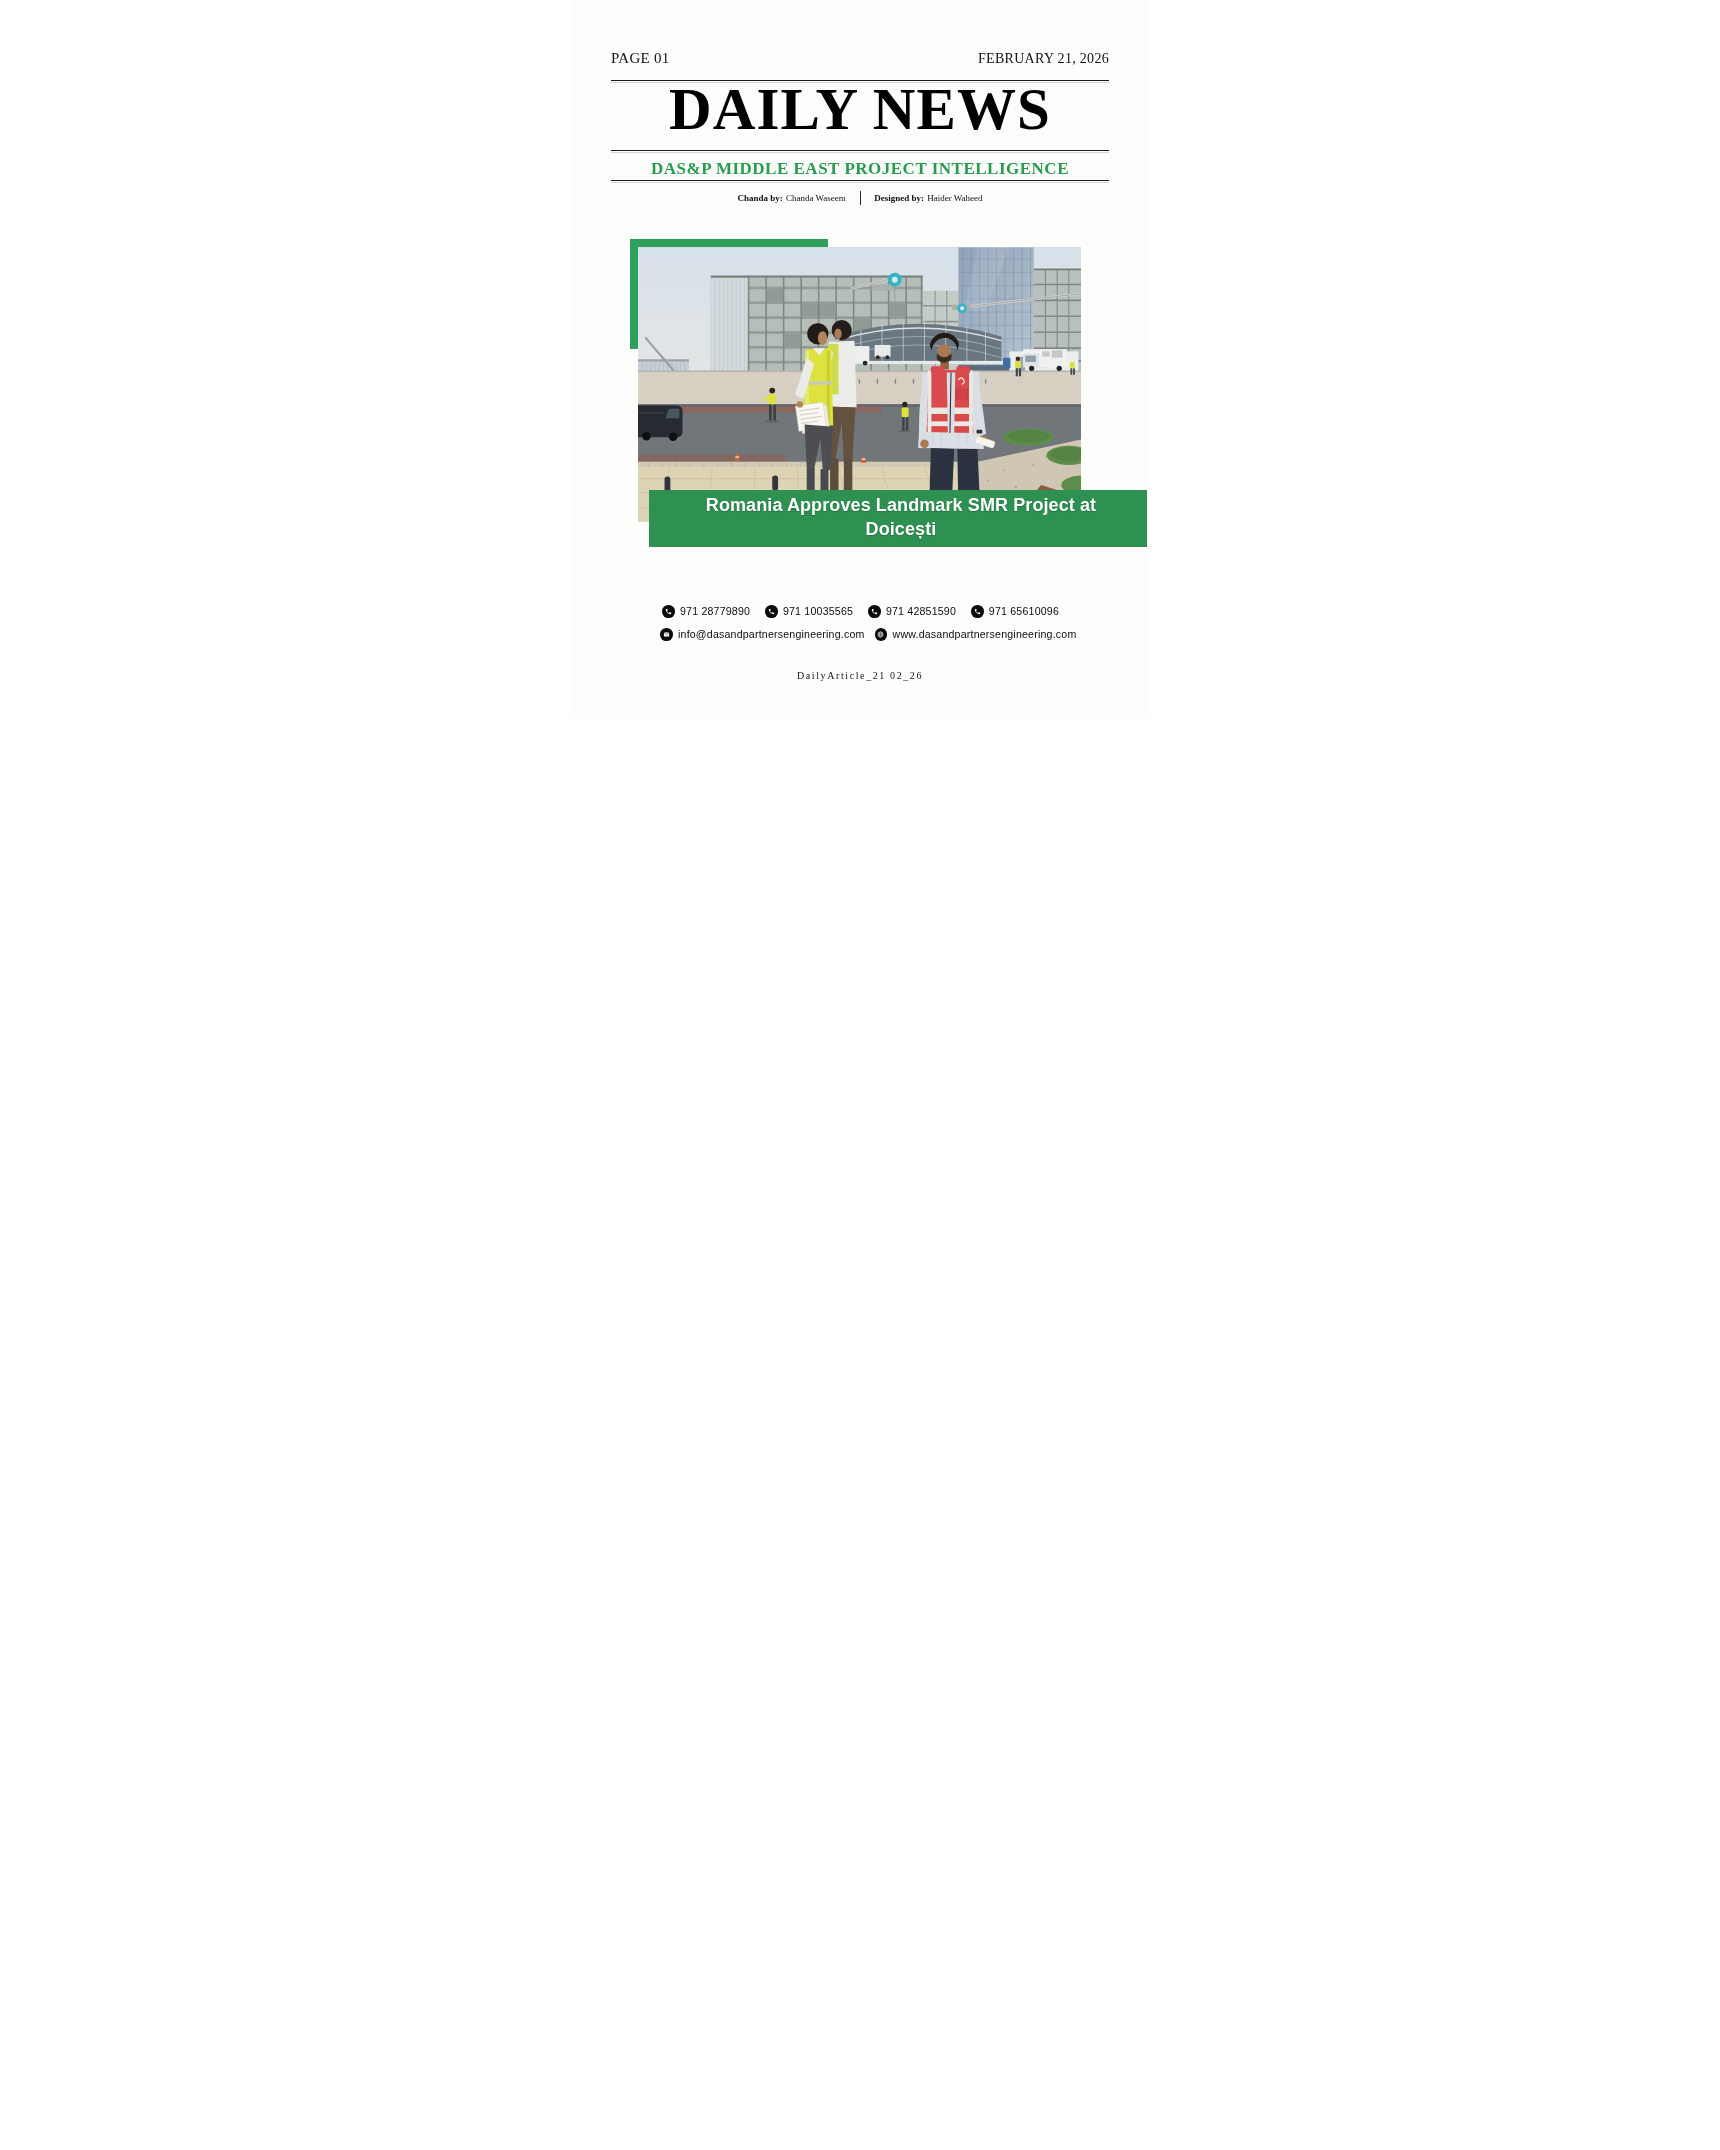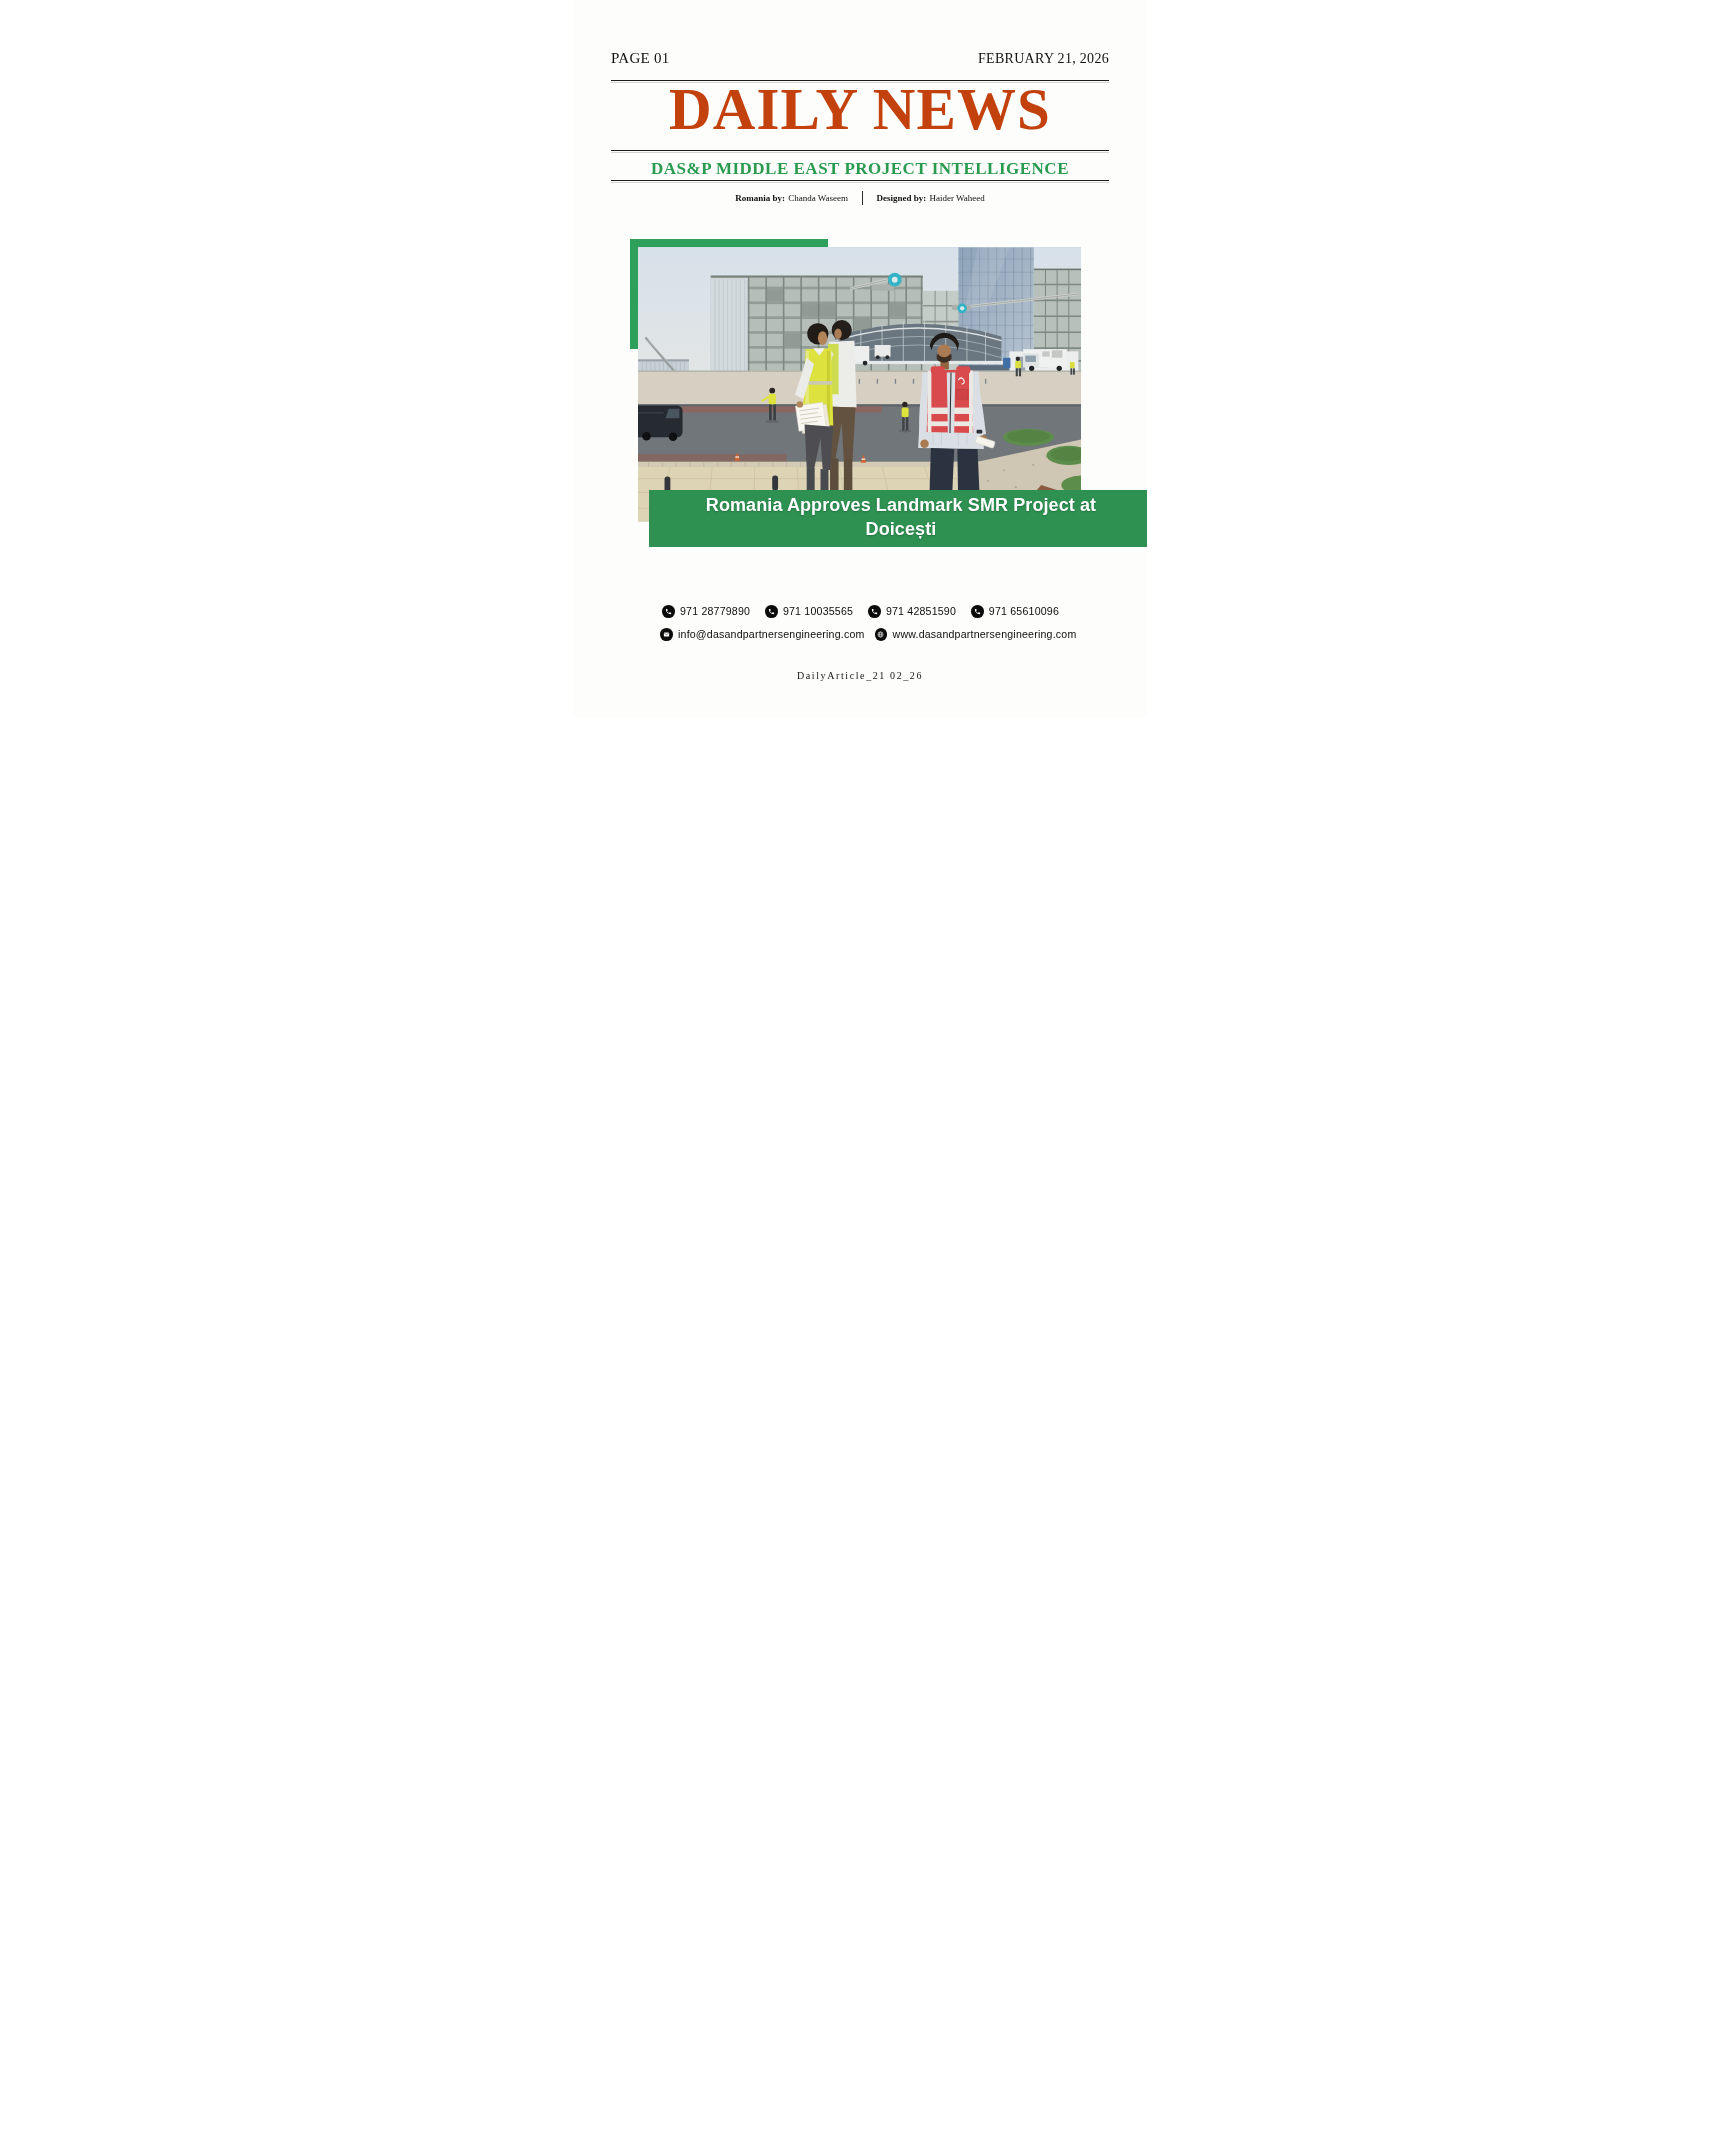--- a/index.html
+++ b/index.html
@@ -4,21 +4,21 @@
 <style>
   html,body{margin:0;padding:0;background:#ffffff;}
   .sheet{position:relative;width:574px;height:717px;margin:0 auto;background:#fdfdfc;overflow:hidden;font-family:"Liberation Sans",sans-serif;}
   
   .topbar{position:absolute;left:38px;right:38px;top:50px;display:flex;justify-content:space-between;align-items:baseline;font-family:"Liberation Serif",serif;color:#121212;}
   .page-label{font-size:15px;letter-spacing:0.3px;}
   .issue-date{font-size:14px;letter-spacing:0.3px;}
   .rule{position:absolute;left:38px;right:38px;height:1.1px;background:#1b1b1b;}
   .rule::after{content:"";position:absolute;left:0;right:0;top:2.1px;height:0.5px;background:#d3d3d3;}
   .rule1{top:80px}.rule2{top:150px}.rule3{top:180px}
-  .masthead{position:absolute;left:0;right:0;top:79px;margin:0;text-align:center;font-family:"Liberation Serif",serif;font-weight:700;font-size:59px;line-height:1.05;letter-spacing:1.1px;color:#c2410c;}
+  .masthead{position:absolute;left:0;right:0;top:79px;margin:0;text-align:center;font-family:"Liberation Serif",serif;font-weight:700;font-size:59px;line-height:1.05;letter-spacing:1.1px;color:#000000;}
   .subtitle{position:absolute;left:0;right:0;top:155px;margin:4px;text-align:center;font-family:"Liberation Serif",serif;font-weight:700;font-size:17px;letter-spacing:0.5px;color:var(--subtitle-green,#289B4F);}
   .byline{position:absolute;left:0;right:0;top:191px;display:flex;justify-content:center;align-items:center;gap:14px;font-family:"Liberation Serif",serif;font-size:9px;color:#101010;}
   .byline b{font-weight:700;margin-right:3.2px;}
   .vsep{width:0.5px;height:14.3px;background:#2b2b2b;}
   
   .accent-rect{position:absolute;left:57px;top:239px;width:198px;height:110px;background:var(--accent-green,#2FA05C);}
   .photo{position:absolute;left:65px;top:247px;width:443px;height:275px;background:#cfd8df;overflow:hidden;}
   .photo svg{display:block;width:100%;height:100%;}
   .banner{position:absolute;left:76px;top:490px;width:504px;box-sizing:border-box;padding:4.2px 7.4px 5.3px;background:var(--banner-green,#2E9152);color:#ffffff;text-align:center;font-weight:700;font-size:18px;line-height:1.32;letter-spacing:0.1px;text-shadow:0 1.1px 1.6px rgba(0,0,0,.22);}
   .banner span{display:block;}
@@ -40,21 +40,21 @@
     <span class="issue-date">FEBRUARY 21, 2026</span>
   </div>
   <div class="rule rule1"></div>
 
   <h1 class="masthead">DAILY NEWS</h1>
   <div class="rule rule2"></div>
   <h2 class="subtitle">DAS&amp;P MIDDLE EAST PROJECT INTELLIGENCE</h2>
   <div class="rule rule3"></div>
 
   <div class="byline">
-    <span><b>Romania by:</b><span>Chanda Waseem</span></span>
+    <span><b>Chanda by:</b><span>Chanda Waseem</span></span>
     <span class="vsep"></span>
     <span><b>Designed by:</b><span>Haider Waheed</span></span>
   </div>
 
   <div class="accent-rect"></div>
 
   <div class="photo" role="img" aria-label="Construction site photo: two engineers in hi-vis vests (yellow and red) walk along a road in front of steel-frame and glass buildings with cranes">
     <svg viewBox="0 0 835 517" aria-hidden="true">
       <defs>
         <linearGradient id="sky" x1="0" y1="0" x2="0" y2="1">

